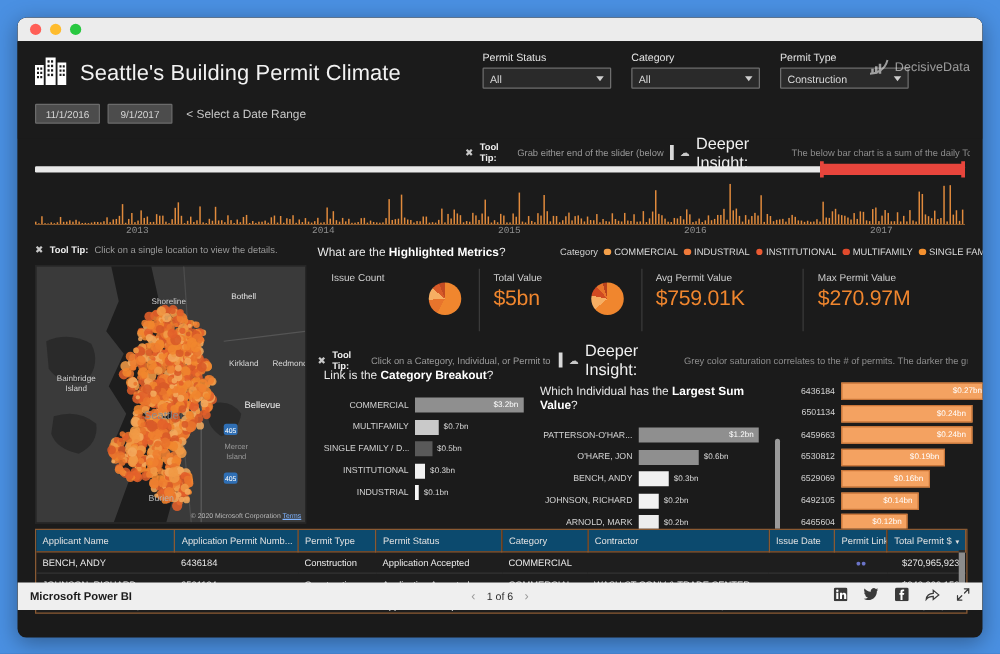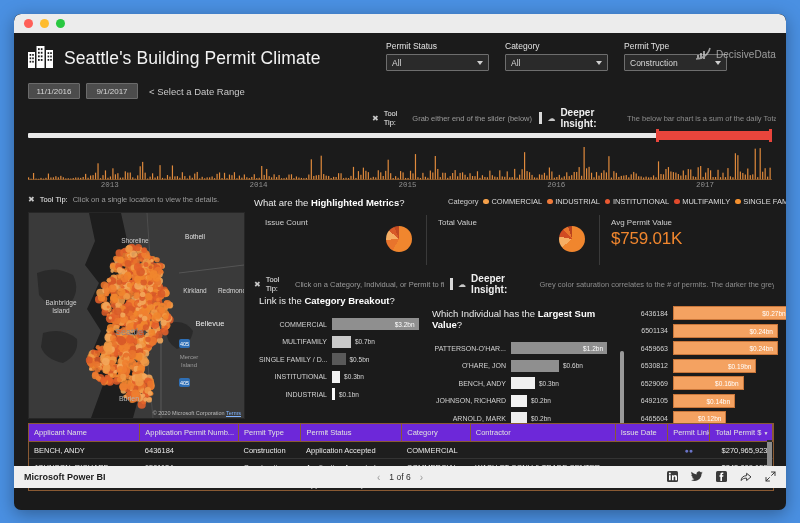--- a/index.html
+++ b/index.html
@@ -52,24 +52,24 @@
   }
   .slicer-val{color:#d8d8d8;font-size:8.5px;}
   .chev{width:0;height:0;border-left:3.5px solid transparent;border-right:3.5px solid transparent;border-top:4px solid #cfcfcf;}
 
   .logo{position:absolute;right:10px;top:14px;display:flex;align-items:center;gap:4px;opacity:.62;}
   .logo-txt{color:#e8e8e8;font-size:10px;letter-spacing:.1px;white-space:nowrap;}
 
   
   .tipstrip{display:flex;align-items:center;gap:5px;}
   .tip-ico{color:#c8c8c8;font-size:8px;}
-  .tip-b{color:#efefef;font-size:7.5px;font-weight:normal;}
+  .tip-b{color:#efefef;font-size:7.5px;font-weight:bold;}
   .tip-t{color:#9a9a9a;font-size:7.5px;white-space:nowrap;overflow:hidden;}
   .tip-div{width:3px;height:12px;background:#d9d9d9;flex:none;}
-  .ins-b{color:#efefef;font-size:10px;font-weight:bold;}
+  .ins-b{color:#efefef;font-size:13px;font-weight:normal;}
   .ins-t{color:#8d8d8d;font-size:7.5px;white-space:nowrap;overflow:hidden;}
 
   .tipstrip.top{position:absolute;left:358px;top:74px;width:404px;}
 
   
   .timeline{position:absolute;left:14px;top:100px;width:744px;height:58px;}
   .track{position:absolute;left:0;top:0;width:744px;height:5px;background:#e9e9e9;border-radius:1px;}
   .sel{position:absolute;top:-2px;height:9px;background:#e8453c;border-radius:1px;}
   .handle{position:absolute;top:-4px;width:3px;height:13px;background:#e8453c;}
   .spark{position:absolute;left:0;top:14px;width:744px;height:33px;}
@@ -120,21 +120,21 @@
   .bar.orange{background:#f4a261;border:1px solid #c9763a;}
   .vscroll{position:absolute;right:-4px;top:10px;width:4px;height:106px;background:#3a3a3a;border-radius:2px;}
   .vscroll i{position:absolute;left:0;top:0;width:4px;background:#9a9a9a;border-radius:2px;display:block;}
 
   
   .tbl{position:absolute;left:14px;top:390px;width:744px;height:66px;background:#1e1e1e;border:1px solid #8a5a33;overflow:hidden;}
   table{border-collapse:collapse;width:100%;table-layout:fixed;}
   th{
     color:#e0e0e0;font-size:7.5px;font-weight:normal;text-align:left;
     padding:4px 5px;border-right:1px solid #8a5a33;border-bottom:1px solid #8a5a33;
-    background:#6d28d9;white-space:nowrap;overflow:hidden;
+    background:#0c4a6e;white-space:nowrap;overflow:hidden;
   }
   td{
     color:#eaeaea;font-size:7.5px;padding:3.5px 5px;border-bottom:1px solid #333;
     white-space:nowrap;overflow:hidden;text-overflow:ellipsis;
   }
   td.num{text-align:right;}
   .plink{color:#6b74c8;font-size:7px;}
   .tblscroll{position:absolute;right:1px;top:16px;width:5px;height:48px;background:#2e2e2e;}
   .tblscroll i{position:absolute;left:0;top:2px;width:5px;height:30px;background:#8c8c8c;display:block;}
 
@@ -1636,25 +1636,30 @@
           </span>
       </div>
 
       <div class="kpis">
         <div class="kpi">
           <div class="kpi-lbl">Issue Count</div>
           <div class="kpi-pie" id="pie0" style="background: conic-gradient(rgb(240, 134, 46) 0deg, rgb(240, 134, 46) 208.8deg, rgb(232, 116, 44) 208.8deg, rgb(232, 116, 44) 266.4deg, rgb(246, 174, 99) 266.4deg, rgb(246, 174, 99) 309.6deg, rgb(216, 90, 40) 309.6deg, rgb(216, 90, 40) 338.4deg, rgb(194, 74, 34) 338.4deg, rgb(194, 74, 34) 360deg);"></div>
         </div>
         <div class="kpi">
           <div class="kpi-lbl">Total Value</div>
+          <div class="kpi-val">$5bn</div>
           <div class="kpi-pie" id="pie1" style="background: conic-gradient(rgb(240, 134, 46) 0deg, rgb(240, 134, 46) 230.4deg, rgb(246, 174, 99) 230.4deg, rgb(246, 174, 99) 280.8deg, rgb(208, 74, 34) 280.8deg, rgb(208, 74, 34) 316.8deg, rgb(232, 116, 44) 316.8deg, rgb(232, 116, 44) 342deg, rgb(184, 66, 30) 342deg, rgb(184, 66, 30) 360deg);"></div>
         </div>
         <div class="kpi">
           <div class="kpi-lbl">Avg Permit Value</div>
           <div class="kpi-val">$759.01K</div>
+        </div>
+        <div class="kpi">
+          <div class="kpi-lbl">Max Permit Value</div>
+          <div class="kpi-val">$270.97M</div>
         </div>
       </div>
 
       <div class="tipstrip mid">
         <span class="tip-ico">✖</span>
         <span class="tip-b">Tool Tip:</span>
         <span class="tip-t">Click on a Category, Individual, or Permit  to filter the</span>
         <span class="tip-div"></span>
         <span class="tip-ico">☁</span>
         <span class="ins-b">Deeper Insight:</span>

